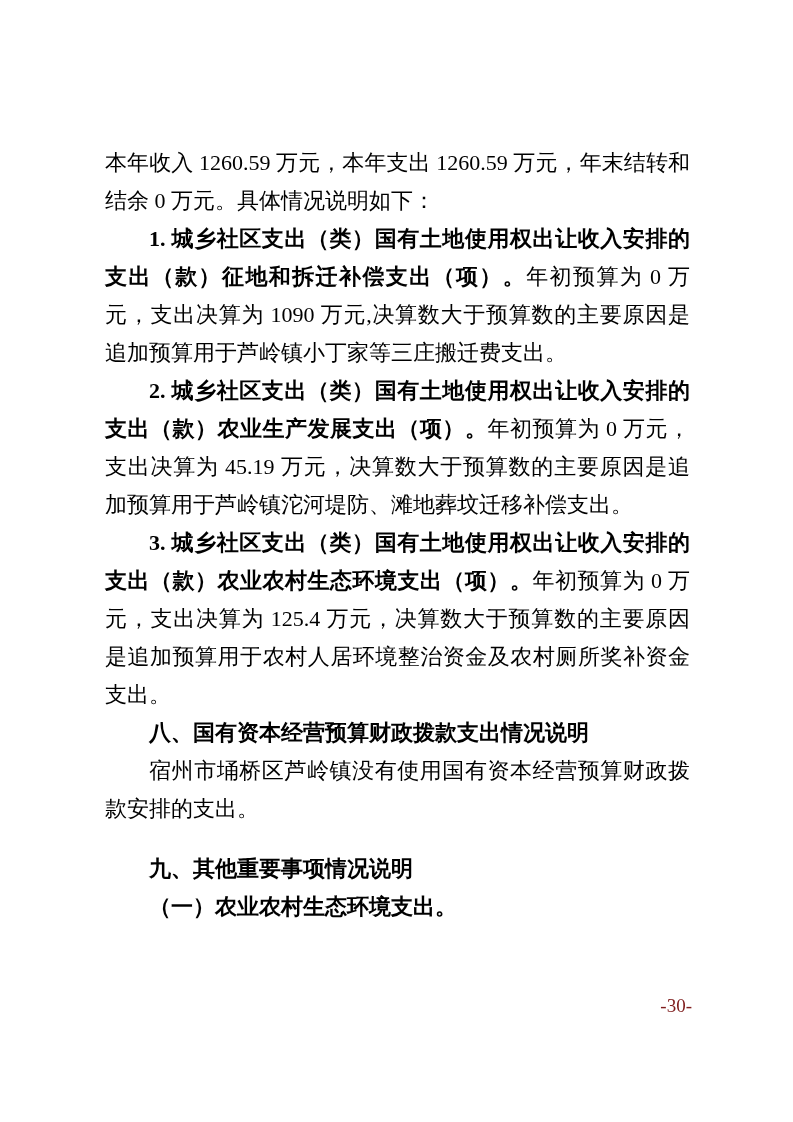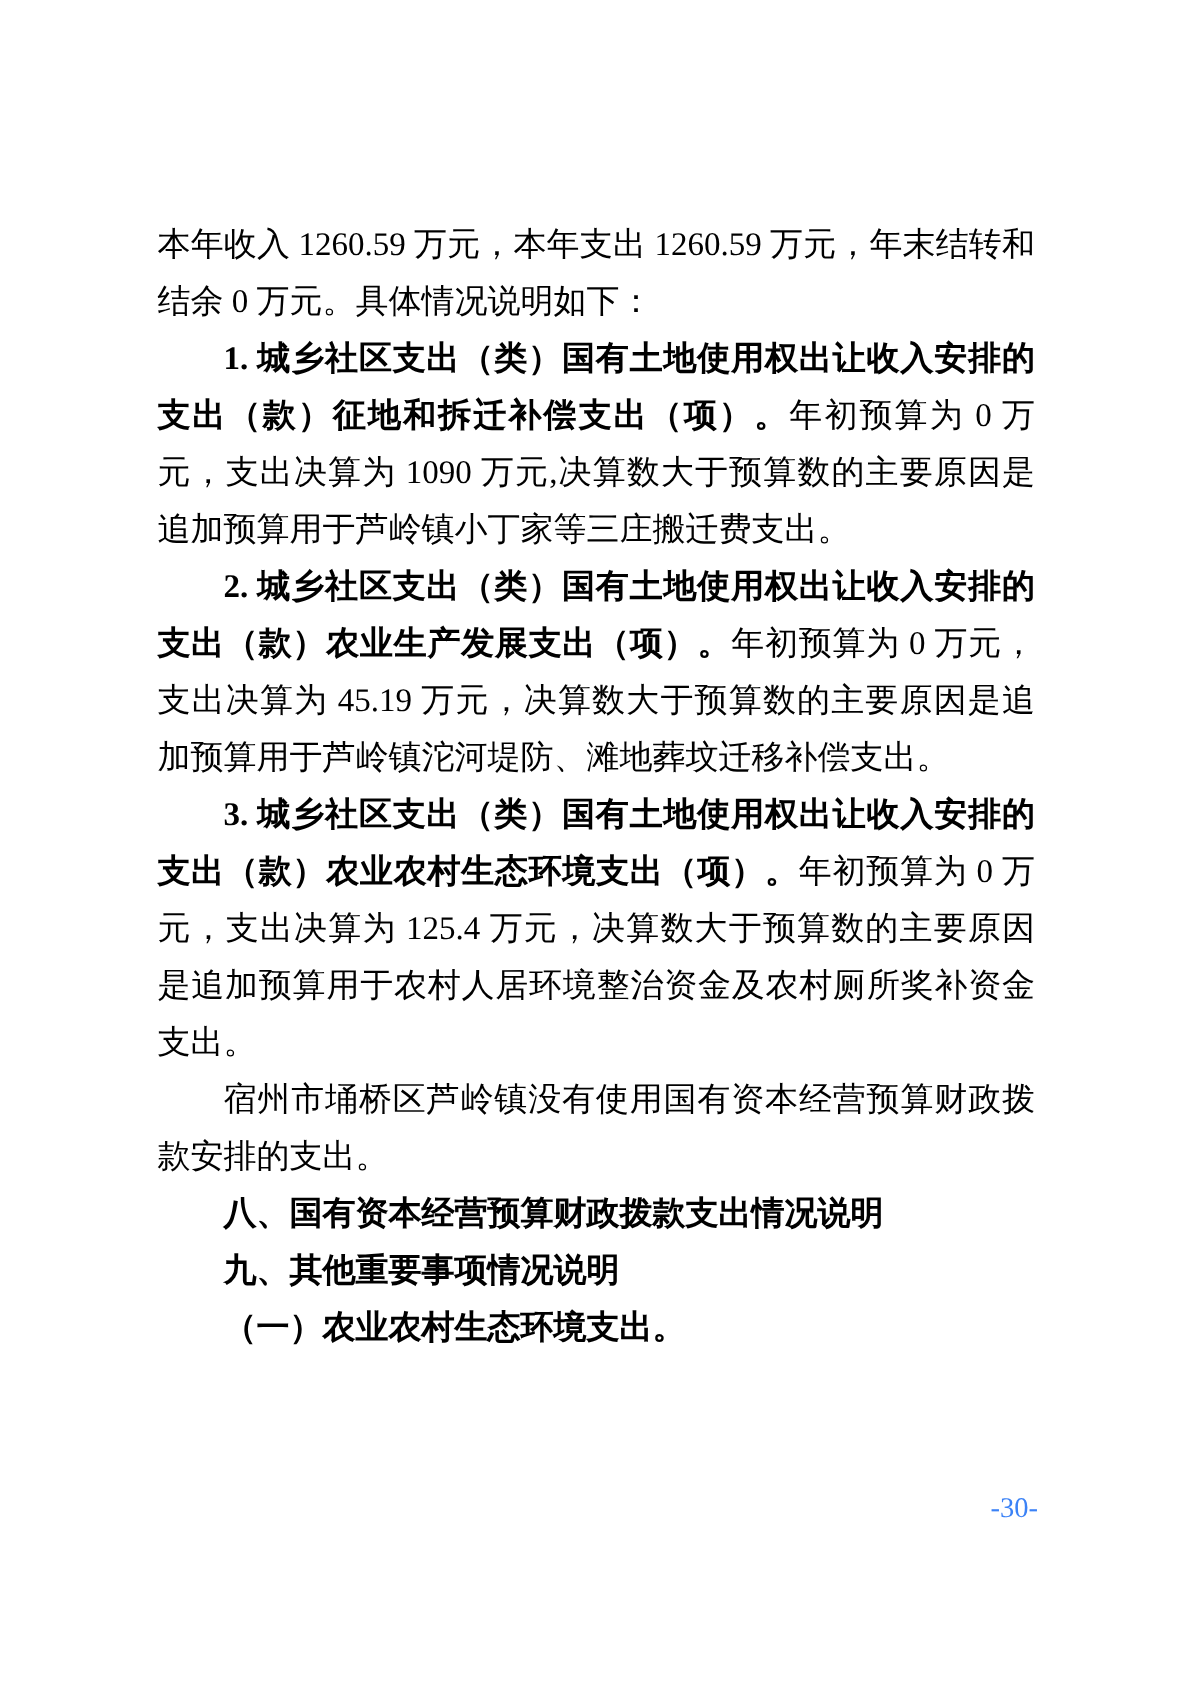--- a/index.html
+++ b/index.html
@@ -25,49 +25,49 @@
     text-align: justify;
     color: #000;
   }
   .indent { text-indent: 44px; }
   .lead { font-weight: bold; }
   .h-sans {
     font-family: "Liberation Sans", "DejaVu Sans", sans-serif;
     font-weight: bold;
   }
   .h-kai { font-weight: bold; }
-  .mt { margin-top: 0; font-family: Liberation Serif, serif; }
+  .mt { margin-top: 22px; font-family: Liberation Serif, serif; }
   .last { line-height: 41px; }
   .pageno {
     position: absolute;
     top: 996px;
     right: 101px;
     font-family: "Liberation Serif", "DejaVu Serif", serif;
     font-size: 19px;
     line-height: 20px;
-    color: #3b82f6;
+    color: #7f1d1d;
   }
 </style>
 </head>
 <body>
 
 <div class="page">
   <div class="content">
 
     <p class="para">本年收入 1260.59 万元，本年支出 1260.59 万元，年末结转和结余 0 万元。具体情况说明如下：</p>
 
     <p class="para indent"><b class="lead">1. 城乡社区支出（类）国有土地使用权出让收入安排的支出（款）征地和拆迁补偿支出（项）。</b><span>年初预算为 0 万元，支出决算为 1090 万元,决算数大于预算数的主要原因是追加预算用于芦岭镇小丁家等三庄搬迁费支出。</span></p>
 
     <p class="para indent"><b class="lead">2. 城乡社区支出（类）国有土地使用权出让收入安排的支出（款）农业生产发展支出（项）。</b><span>年初预算为 0 万元，支出决算为 45.19 万元，决算数大于预算数的主要原因是追加预算用于芦岭镇沱河堤防、滩地葬坟迁移补偿支出。</span></p>
 
     <p class="para indent"><b class="lead">3. 城乡社区支出（类）国有土地使用权出让收入安排的支出（款）农业农村生态环境支出（项）。</b><span>年初预算为 0 万元，支出决算为 125.4 万元，决算数大于预算数的主要原因是追加预算用于农村人居环境整治资金及农村厕所奖补资金支出。</span></p>
 
+    <p class="para indent h-sans">八、国有资本经营预算财政拨款支出情况说明</p>
+
     <p class="para indent">宿州市埇桥区芦岭镇没有使用国有资本经营预算财政拨款安排的支出。</p>
-
-    <p class="para indent h-sans">八、国有资本经营预算财政拨款支出情况说明</p>
 
     <p class="para indent h-sans mt">九、其他重要事项情况说明</p>
 
     <p class="para indent h-kai">（一）农业农村生态环境支出。</p>
 
 
   </div>
 
   <div class="pageno">-30-</div>
 </div>

